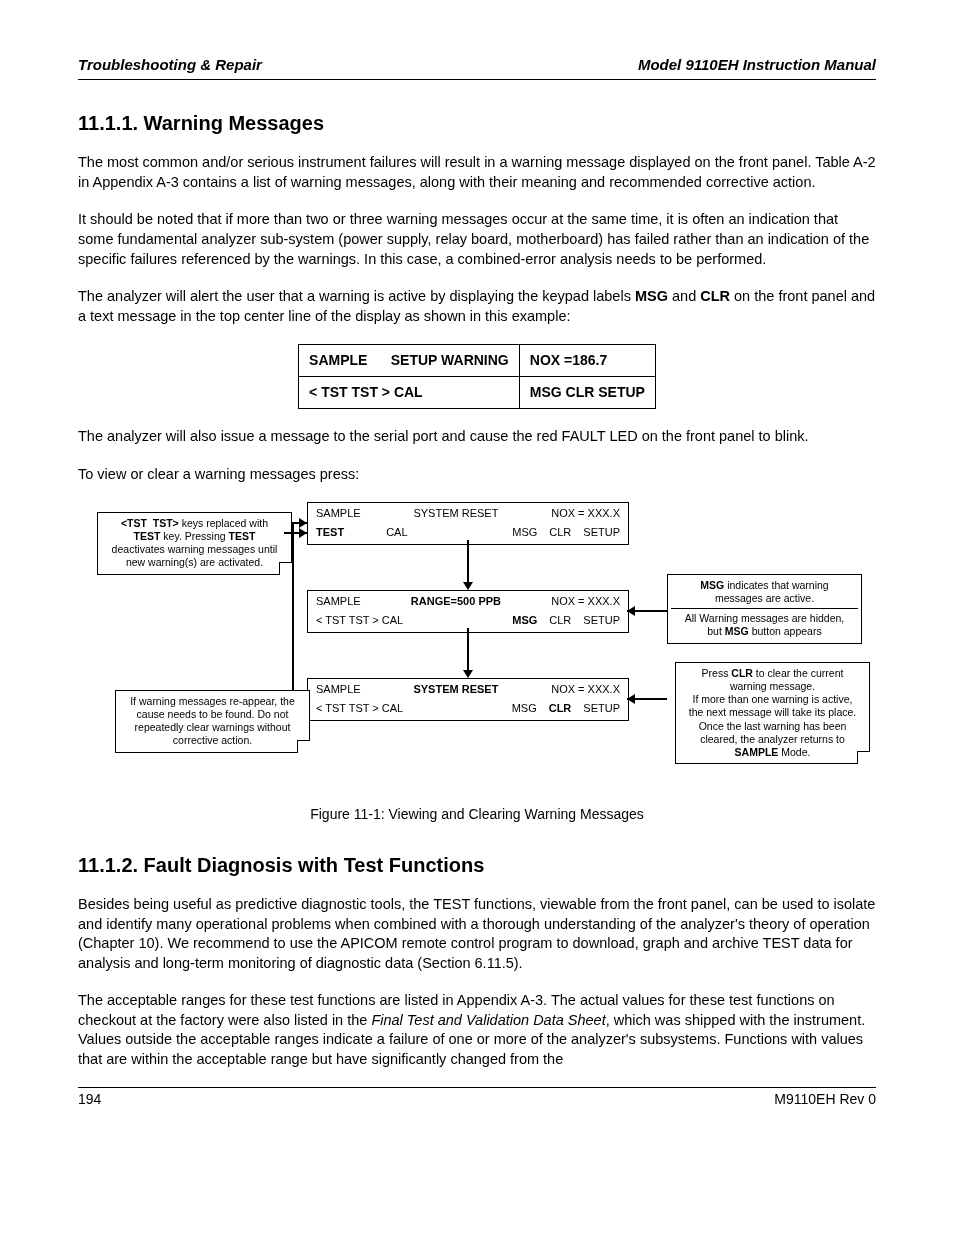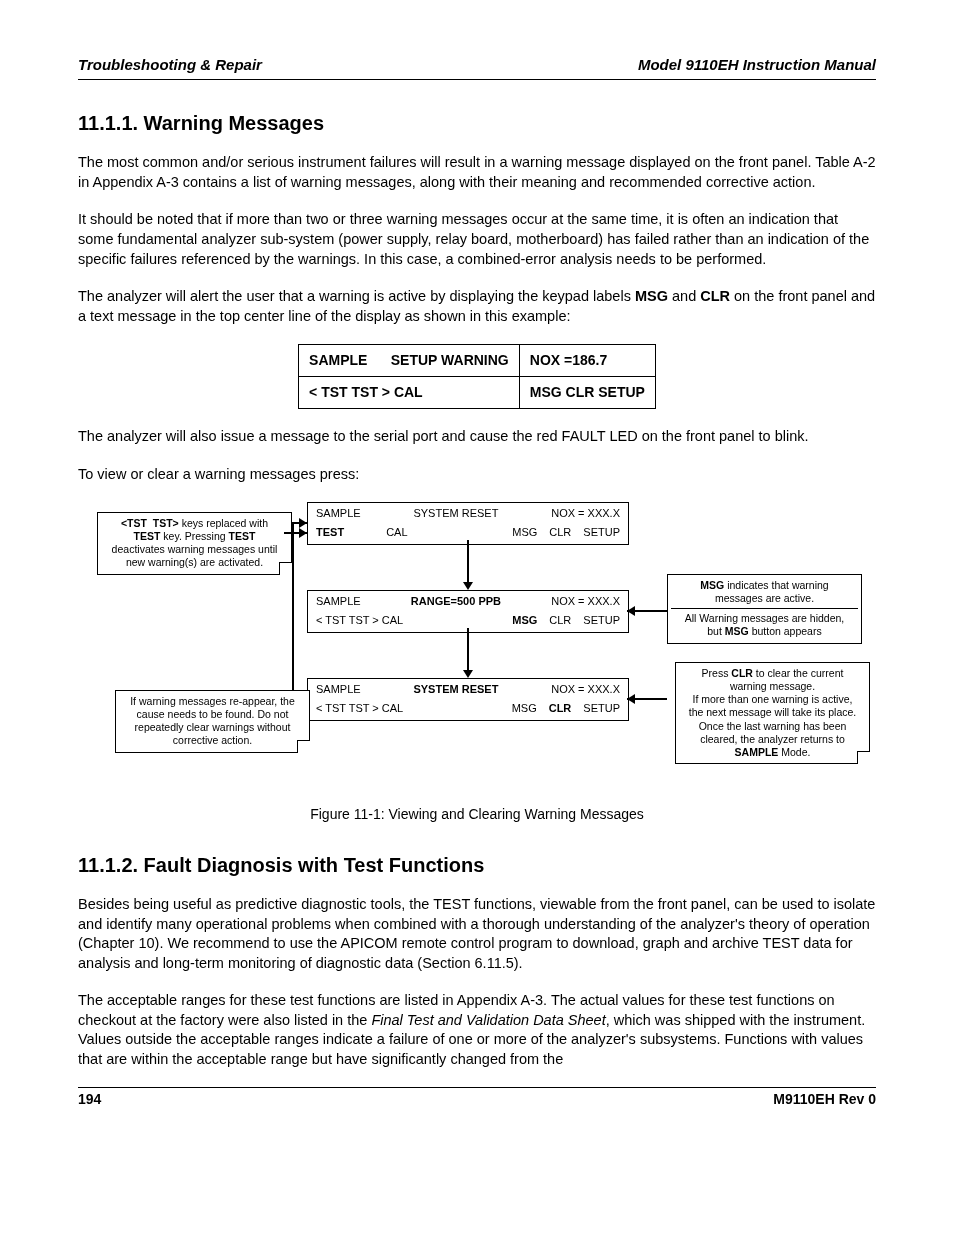--- a/index.html
+++ b/index.html
@@ -100,21 +100,21 @@
   .figcap {
     text-align: center;
     font-weight: normal;
     font-size: 14px;
     margin: 8px 0 28px 0;
   }
   .footer {
     border-top: 1.5px solid #000;
     display: flex;
     justify-content: space-between;
-    font-weight: bold;
+    font-weight: normal;
     font-size: 14px;
     padding-top: 2px;
     margin-top: 10px;
   }
 </style>
 </head>
 <body>
 
 <div class="header">
   <span>Troubleshooting &amp; Repair</span>

